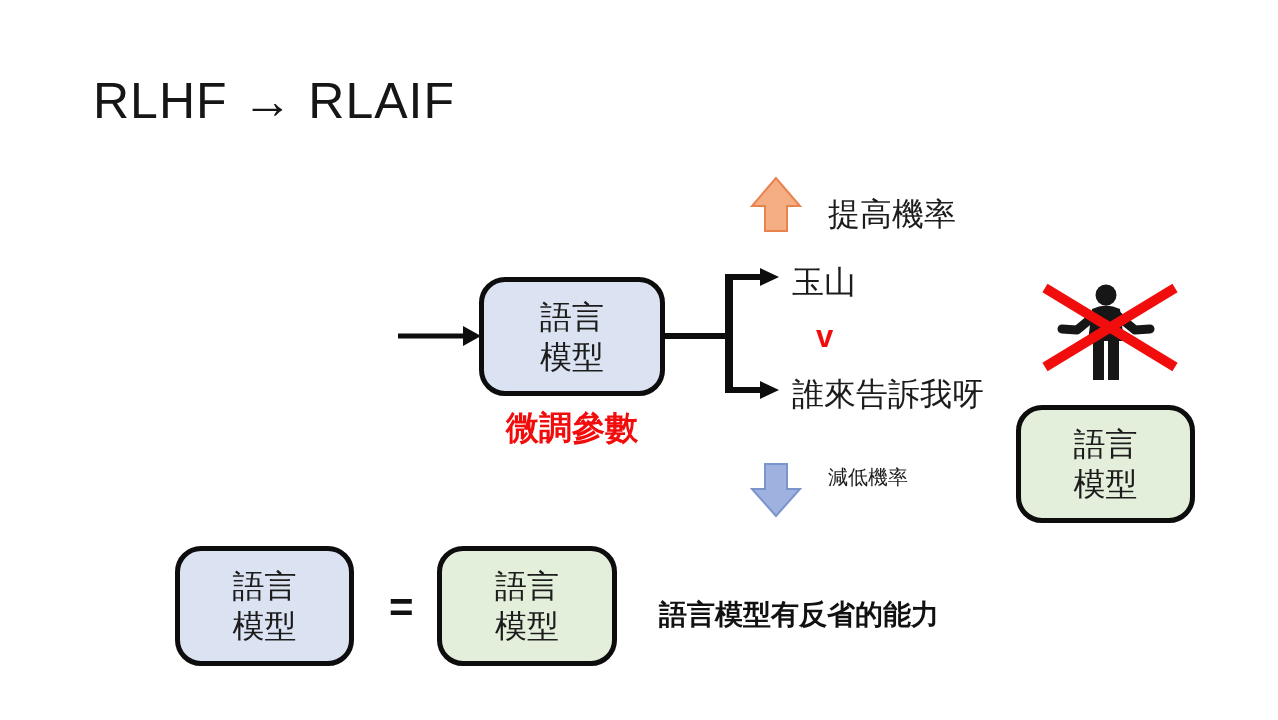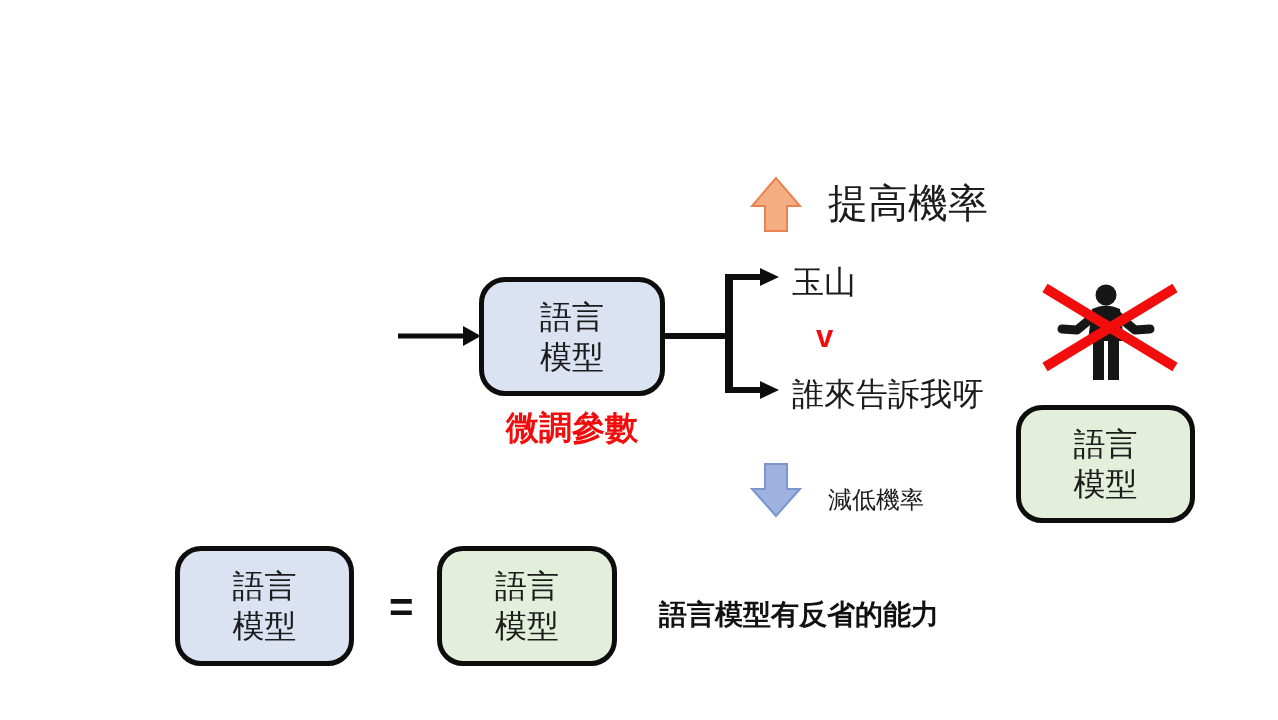--- a/index.html
+++ b/index.html
@@ -48,22 +48,22 @@
   .finetune{
     left:479px;top:406px;width:186px;
     text-align:center;
     font-size:33px;
     font-weight:bold;
     white-space:nowrap;
   }
   .out-good{left:792px;top:261px;font-size:32px;color:#1c1c1c;white-space:nowrap;text-align:right;}
   .pref-mark{left:816px;top:319px;font-size:31px;font-weight:bold;}
   .out-bad{left:792px;top:373px;font-size:32px;color:#1c1c1c;white-space:nowrap;}
-  .inc-label{left:828px;top:176px;font-size:40px;color:#1c1c1c;white-space:nowrap;}
-  .dec-label{left:828px;top:484px;font-size:24px;color:#1c1c1c;white-space:nowrap;}
+  .inc-label{left:828px;top:193px;font-size:32px;color:#1c1c1c;white-space:nowrap;}
+  .dec-label{left:828px;top:464px;font-size:20px;color:#1c1c1c;white-space:nowrap;}
   .equals{left:389px;top:584px;font-size:42px;font-weight:bold;color:#111;}
   .conclusion{left:659px;top:596px;font-size:28px;font-weight:bold;color:#111;white-space:nowrap;}
   svg.overlay{left:0;top:0;pointer-events:none;}
 </style>
 </head>
 <body>
 
 <div class="slide" style="background-color: rgb(255, 255, 255);">
 
   <svg class="abs overlay" width="1278" height="720" viewBox="0 0 1278 720">
@@ -94,20 +94,21 @@
       <rect x="1093" y="340" width="11" height="40"></rect>
       <rect x="1108" y="340" width="11" height="40"></rect>
     </g>
 
     <g>
       <line x1="1045" y1="288" x2="1175" y2="367" stroke-width="10" style="stroke: rgb(242, 13, 13);"></line>
       <line x1="1045" y1="367" x2="1175" y2="288" stroke-width="10" style="stroke: rgb(242, 13, 13);"></line>
     </g>
   </svg>
 
+  <div class="abs title">RLHF → RLAIF</div>
 
 
   <div class="abs lm-box lm-box-main" style="background-color: rgb(219, 227, 242); border-color: rgb(13, 13, 13);">
     <span>語言</span>
     <span>模型</span>
   </div>
 
   <div class="abs finetune" style="color: rgb(242, 13, 13); font-family: Liberation Serif, serif;">微調參數</div>
 
   <div class="abs out-good">玉山</div>

